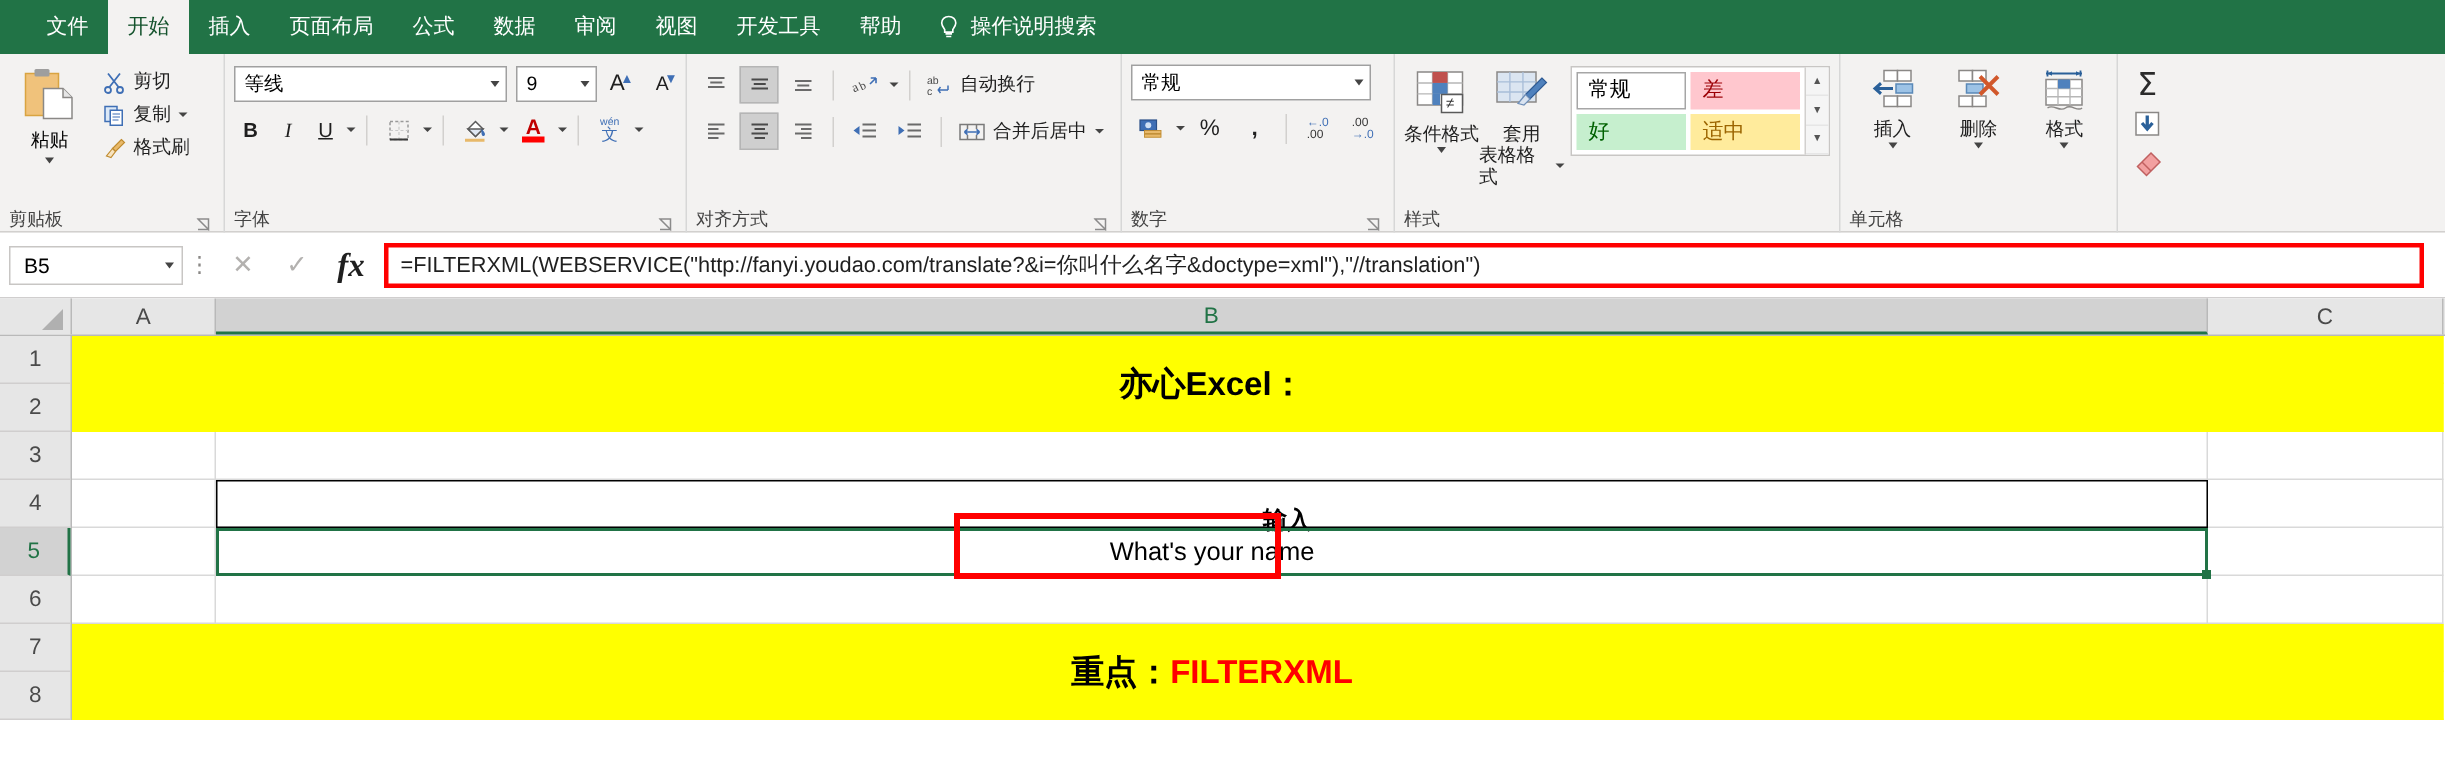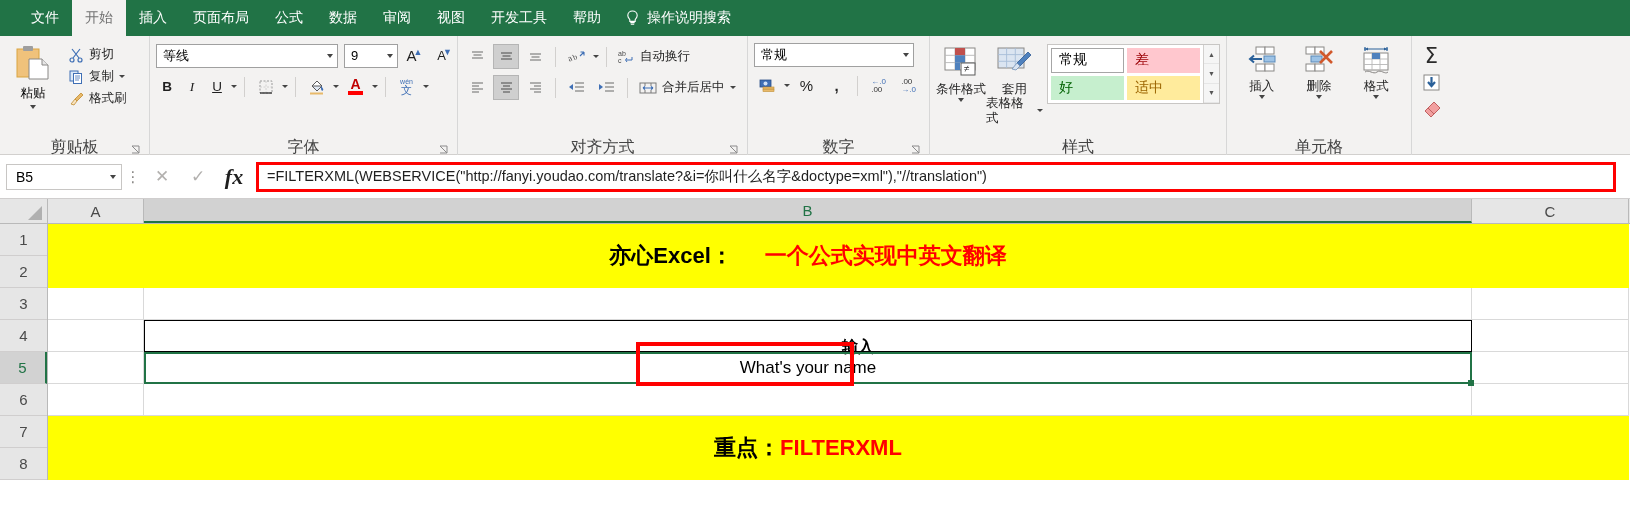--- a/index.html
+++ b/index.html
@@ -16,21 +16,21 @@
     height: 36px; background: #217346;
     display: flex; align-items: stretch;
     padding-left: 18px;
     font-size: 14px;
   }
   .tab {
     display: flex; align-items: center;
     padding: 16px 13px; color: #ffffff;
     white-space: nowrap; cursor: default;
   }
-  .tab.active { background: #f3f2f1; color: #737373; }
+  .tab.active { background: #f3f2f1; color: #14532d; }
   .tellme {
     display: flex; align-items: center; gap: 8px;
     padding: 0 12px; color: #ffffff; white-space: nowrap;
   }
   .bulb { width: 13px; height: 17px; display: block; }
 
   
   .ribbon {
     height: 119px; background: #f3f2f1;
     border-bottom: 1px solid #d2d0ce;
@@ -38,21 +38,21 @@
   }
   .group {
     position: relative; height: 119px;
     display: flex; flex-direction: column;
     border-right: 1px solid #d7d7d7;
     padding: 5px 6px 0 6px;
   }
   .group-body { flex: 1; display: flex; align-items: flex-start; }
   .group-title {
     height: 17px; line-height: 17px;
-    text-align: center; font-size: 16px; color: #444;
+    font-size: 12px; color: #444;
     position: relative;
   }
   .dlg {
     position: absolute; right: 3px; bottom: 1px;
     width: 9px; height: 9px; opacity: .65;
   }
   .btn {
     display: flex; align-items: center; gap: 5px;
     font-size: 12.5px; color: #1f1f1f;
     padding: 2px 4px; white-space: nowrap; cursor: default;
@@ -729,21 +729,20 @@
           <div class="cell c-c yellow"></div>
         </div>
         <div class="gridrow">
           <div class="cell c-a yellow"></div>
           <div class="cell c-b yellow"></div>
           <div class="cell c-c yellow"></div>
         </div>
 
         <div class="banner" style="left:96px; top:0; width:1328px; height:64px; font-size:22px;gap:32px;">
           <span class="t1">亦心Excel：</span>
-          <span class="t2">一个公式实现中英文翻译</span>
         </div>
 
         <div class="box4" style="left:96px; top:96px; width:1328px; height:32px;"></div>
         <div class="mergedlabel" style="left:96px; top:107px; width:1428px; height:32px;">输入</div>
 
         <div class="selcell" style="left:96px; top:128px; width:1328px; height:32px;"></div>
         <div class="selhandle" style="left:1420px; top:156px;"></div>
         <div class="b5text" style="left:96px; top:128px; width:1328px; height:32px;">What's your name</div>
 
         <div class="redbox" style="left:588px; top:118px; width:218px; height:44px;"></div>

